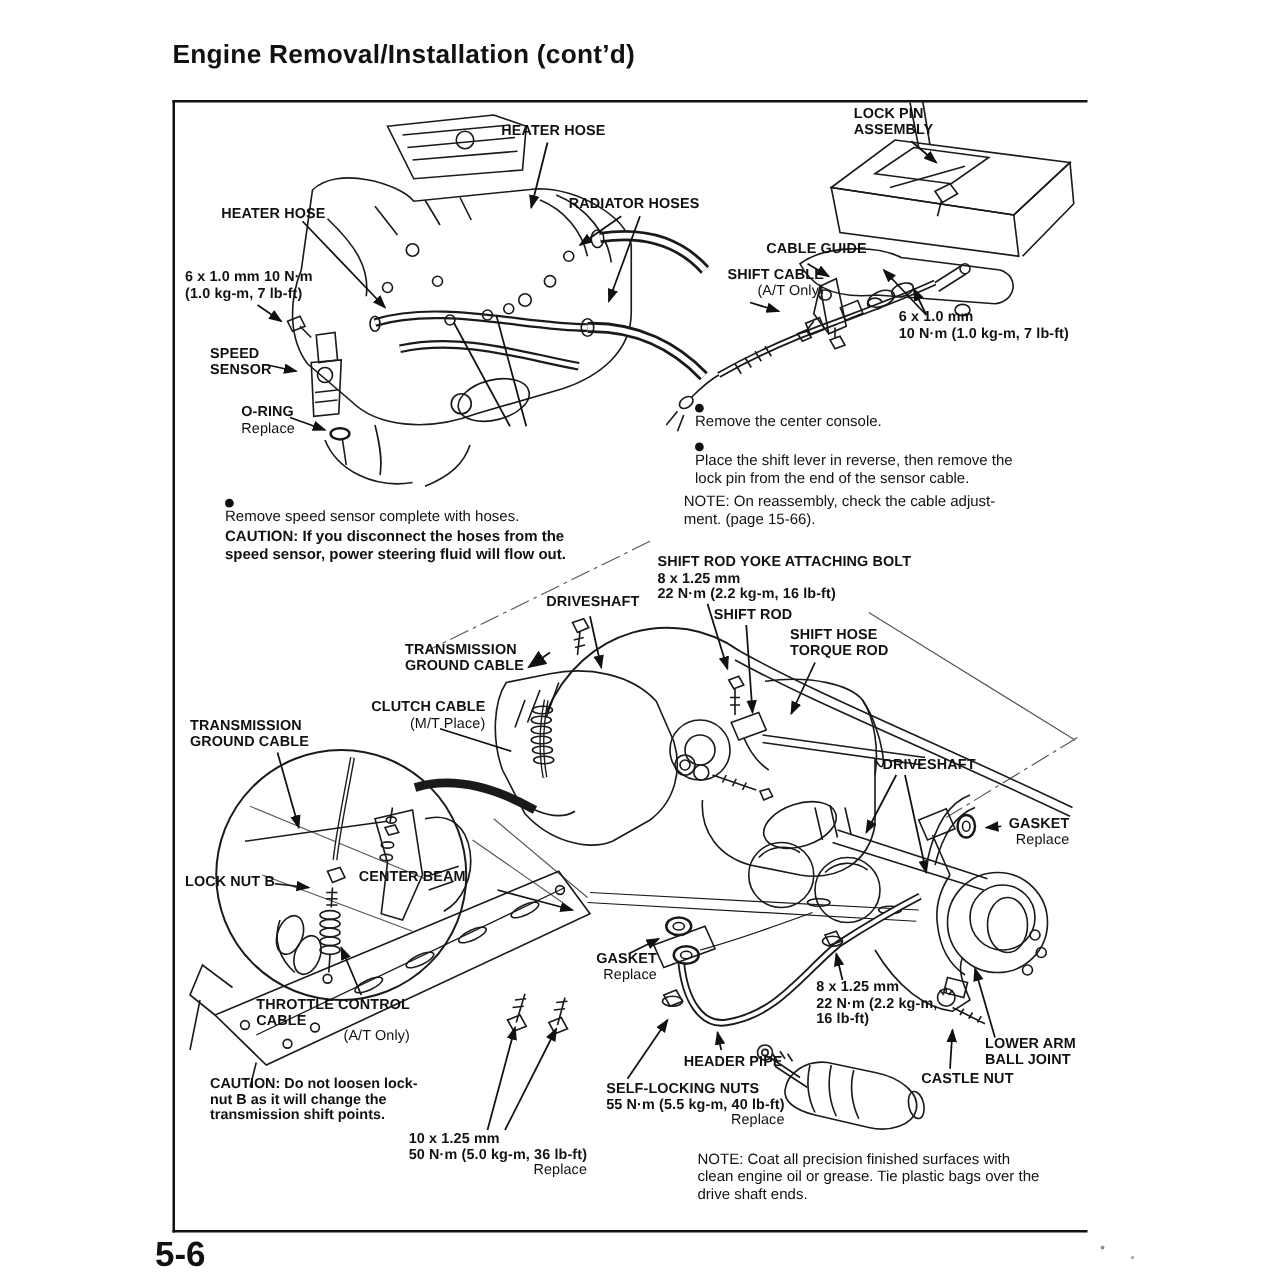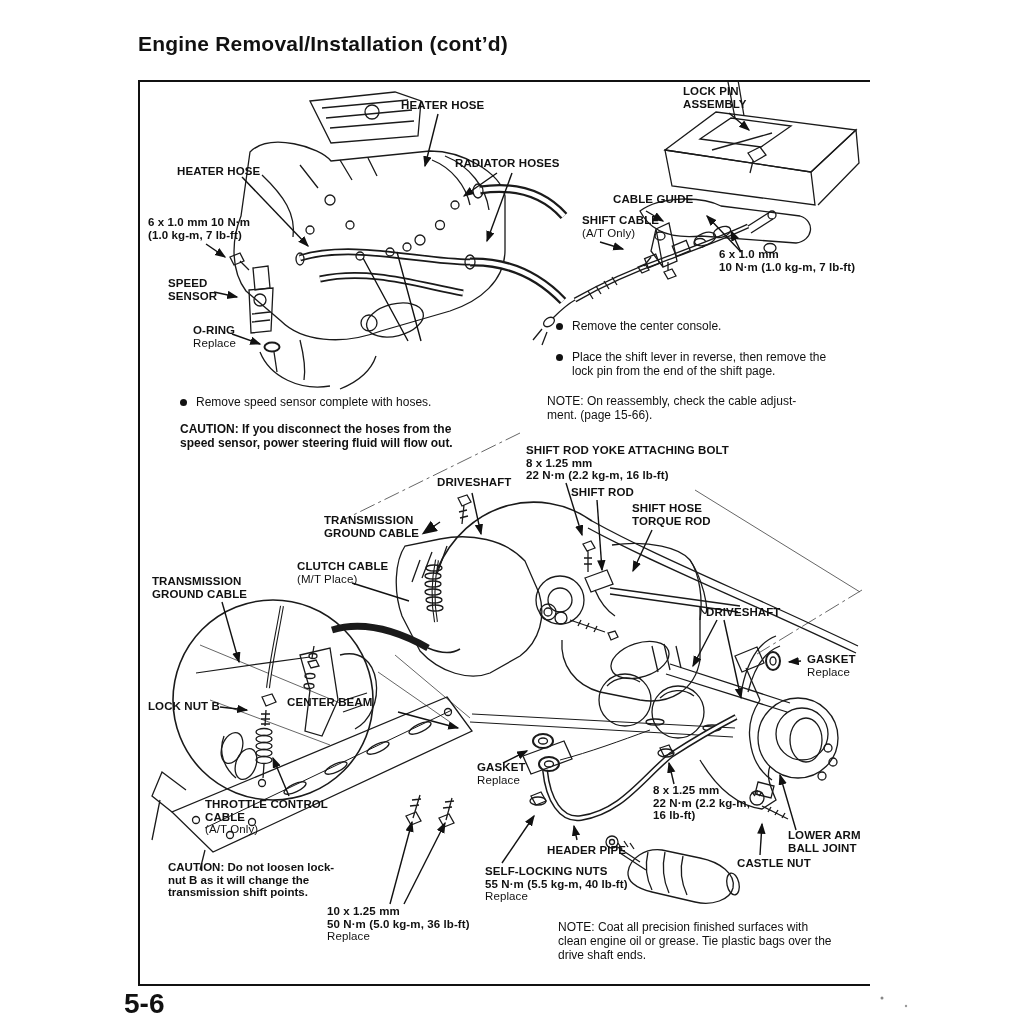--- a/index.html
+++ b/index.html
@@ -3,24 +3,24 @@
 <meta charset="utf-8">
 <style>
   html,body{margin:0;padding:0;background:#fff;}
   #page{position:relative;width:1024px;height:1024px;background:#fff;overflow:hidden;
         font-family:"Liberation Sans",sans-serif;color:#111;}
   #frame{position:absolute;left:138px;top:80px;width:730px;height:902px;
          border-left:2px solid #111;border-top:2px solid #111;border-bottom:2px solid #111;}
   .title{position:absolute;left:138px;top:32px;font-size:21px;font-weight:bold;letter-spacing:.2px;white-space:nowrap;}
   .pageno{position:absolute;left:124px;top:988px;font-size:28px;font-weight:bold;}
   .lbl{position:absolute;font-size:11.5px;font-weight:bold;line-height:12.5px;letter-spacing:.1px;white-space:nowrap;}
-  .lbl .sub{font-weight:normal;}
+  .lbl .sub{font-weight:normal;text-align:right;}
   .par{position:absolute;font-size:12px;line-height:14px;white-space:nowrap;}
   .par.bold{font-weight:bold;}
-  .bullet-row{display:flex;}
+  .bullet-row{display:flex;flex-direction:column;}
   .dot{width:7px;height:7px;border-radius:50%;background:#111;margin:4px 9px 0 0;flex:none;}
   svg#art{position:absolute;left:0;top:0;pointer-events:none;}
 </style>
 </head>
 <body>
 
 <div id="page">
 
   <div class="title">Engine Removal/Installation (cont’d)</div>
   <div id="frame"></div>
@@ -358,21 +358,21 @@
     <div>10 N·m (1.0 kg-m, 7 lb-ft)</div>
   </div>
   <div class="par bullet-row" style="left:556px;top:319px">
     <span class="dot"></span>
     <span>Remove the center console.</span>
   </div>
   <div class="par bullet-row" style="left:556px;top:350px">
     <span class="dot"></span>
     <span>
       <div>Place the shift lever in reverse, then remove the</div>
-      <div>lock pin from the end of the shift page.</div>
+      <div>lock pin from the end of the sensor cable.</div>
     </span>
   </div>
   <div class="par" style="left:547px;top:394px">
     <div>NOTE: On reassembly, check the cable adjust-</div>
     <div>ment. (page 15-66).</div>
   </div>
 
   <div class="lbl" style="left:526px;top:444px">
     <div>SHIFT ROD YOKE ATTACHING BOLT</div>
     <div>8 x 1.25 mm</div>

